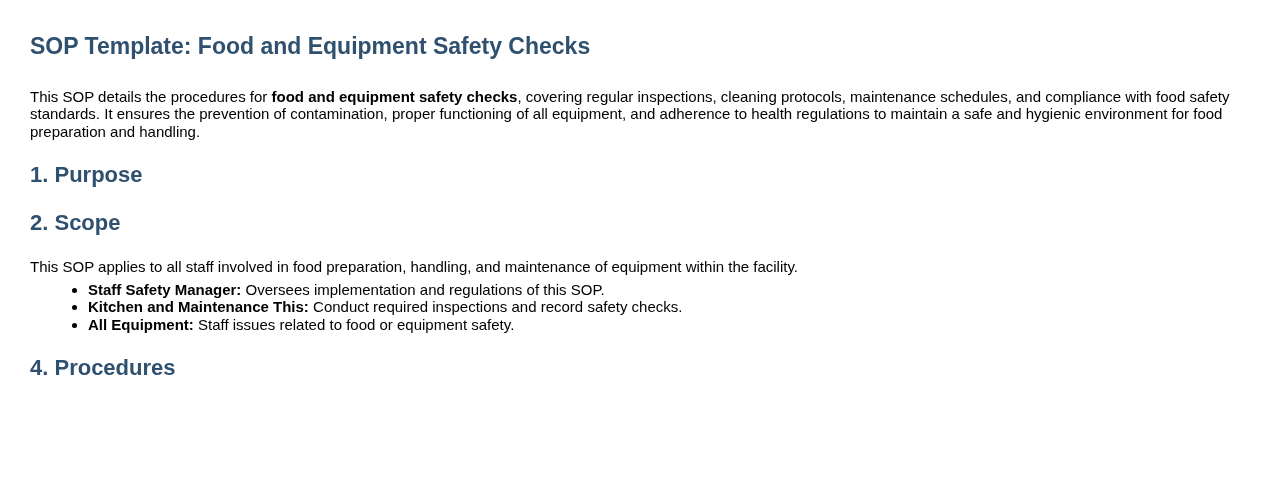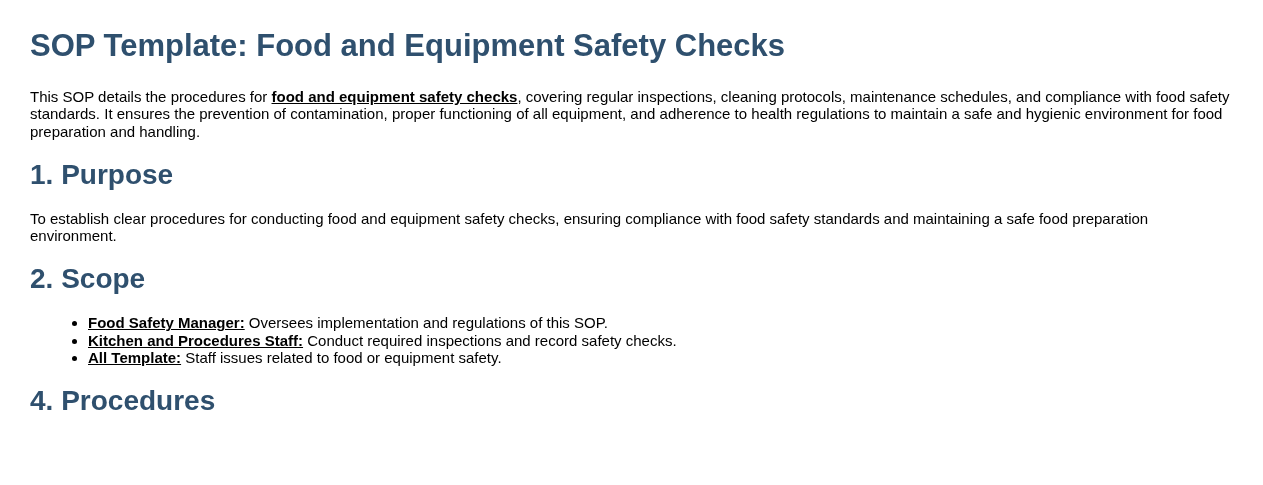--- a/index.html
+++ b/index.html
@@ -10,50 +10,50 @@
   html,body{margin:0;padding:0;}
   body{
     width:1263px;height:485px;overflow:hidden;
     background:var(--bg-color);
     color:var(--text-color);
     font-family:"Liberation Sans","DejaVu Sans",sans-serif;
     font-size:15px;line-height:17.3px;
   }
   main{padding:0 30px;}
   h1{
-    font-size:31px;line-height:30px;font-weight:bold;
+    font-size:23px;line-height:30px;font-weight:bold;
     margin:31px 0 27px;color:var(--heading-color);
   }
   h2{
-    font-size:28px;line-height:25px;font-weight:bold;
+    font-size:22px;line-height:25px;font-weight:bold;
     margin:22px 0 23px;color:var(--heading-color);
   }
   p{margin:0 0 6px;}
   ul{margin:0 0 22px;padding-left:58px;}
   li{margin:0;padding:0;}
-  strong{font-weight:bold;text-decoration:underline;}
+  strong{font-weight:bold;}
 </style>
 </head>
 <body>
 
 <main>
 
   <h1>SOP Template: Food and Equipment Safety Checks</h1>
 
   <p><span>This SOP details the procedures for </span><strong>food and equipment safety checks</strong><span>, covering regular inspections, cleaning protocols, maintenance schedules, and compliance with food safety standards. It ensures the prevention of contamination, proper functioning of all equipment, and adherence to health regulations to maintain a safe and hygienic environment for food preparation and handling.</span></p>
 
   <h2>1. Purpose</h2>
 
-  <p>To establish clear procedures for conducting food and equipment safety checks, ensuring compliance with food safety standards and maintaining a safe food preparation environment.</p>
 
   <h2>2. Scope</h2>
 
+  <p>This SOP applies to all staff involved in food preparation, handling, and maintenance of equipment within the facility.</p>
 
 
   <ul>
-    <li><strong>Food Safety Manager:</strong> <span>Oversees implementation and regulations of this SOP.</span></li>
-    <li><strong>Kitchen and Procedures Staff:</strong> <span>Conduct required inspections and record safety checks.</span></li>
-    <li><strong>All Template:</strong> <span>Staff issues related to food or equipment safety.</span></li>
+    <li><strong>Staff Safety Manager:</strong> <span>Oversees implementation and regulations of this SOP.</span></li>
+    <li><strong>Kitchen and Maintenance This:</strong> <span>Conduct required inspections and record safety checks.</span></li>
+    <li><strong>All Equipment:</strong> <span>Staff issues related to food or equipment safety.</span></li>
   </ul>
 
   <h2>4. Procedures</h2>
 
 </main>
 
 </body></html>

